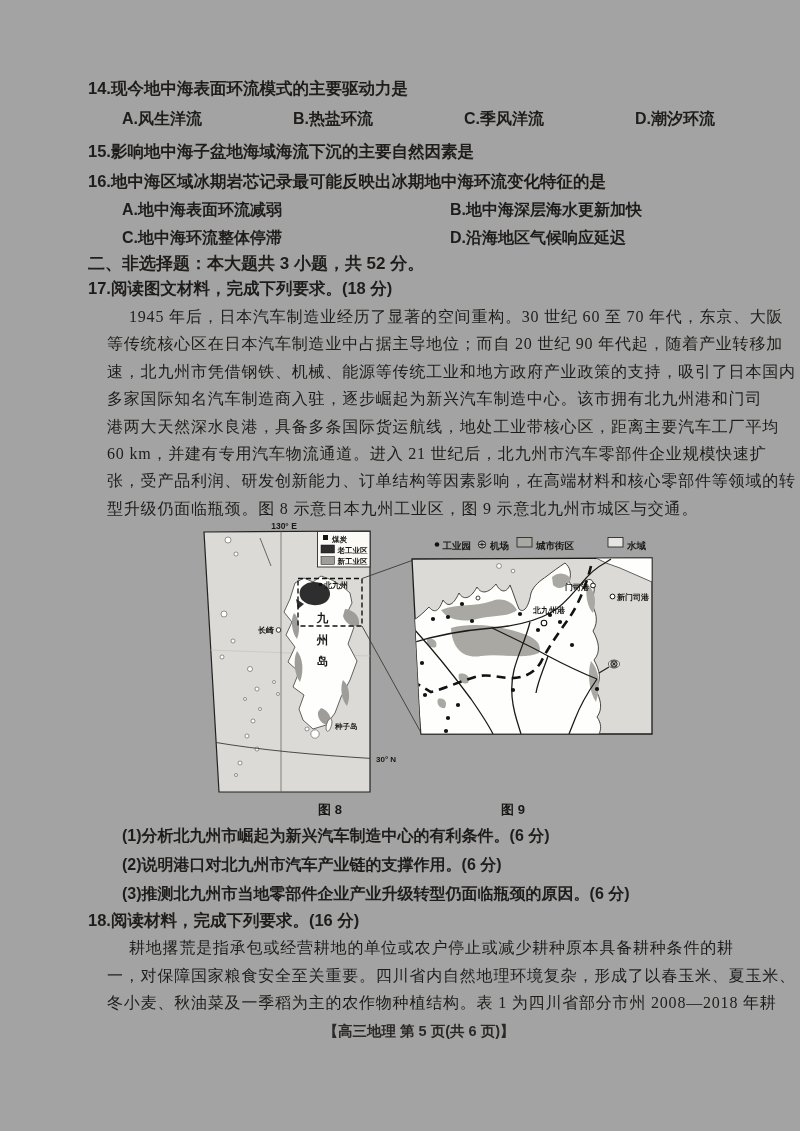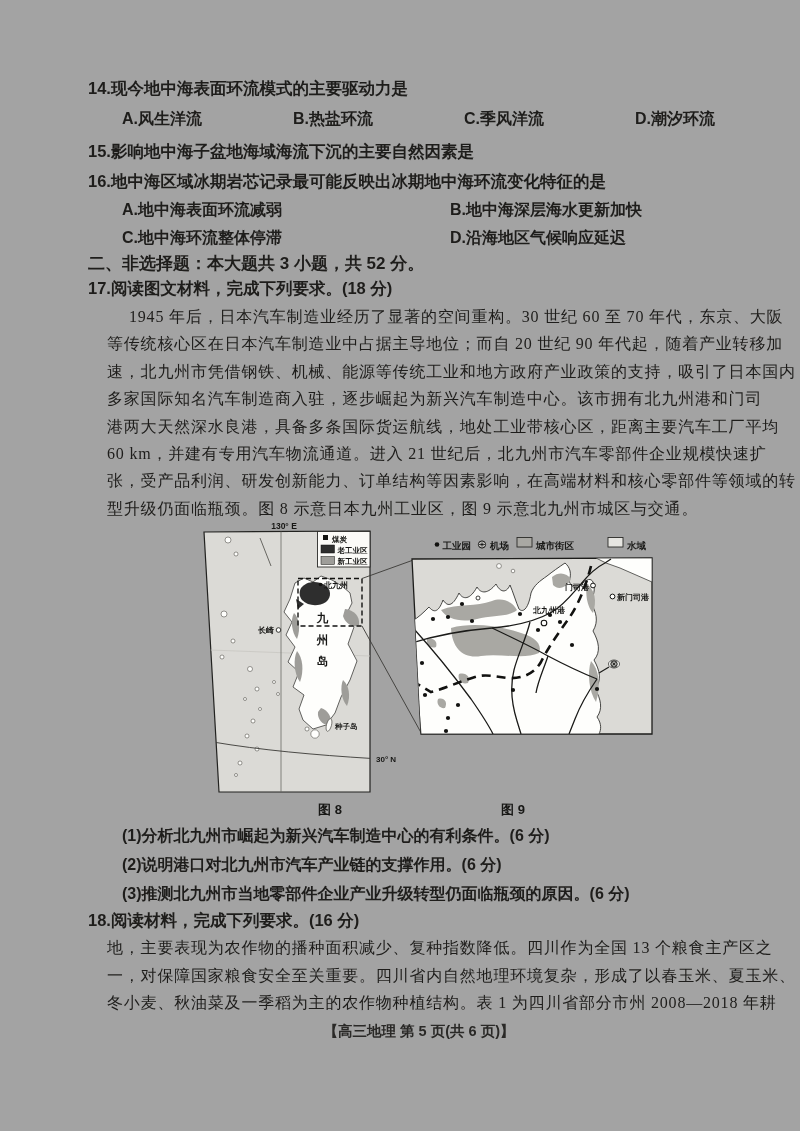--- a/index.html
+++ b/index.html
@@ -236,21 +236,21 @@
         </g>
       </svg>
     </div>
 
     <div class="subq mt3">(1)分析北九州市崛起为新兴汽车制造中心的有利条件。(6 分)</div>
     <div class="subq">(2)说明港口对北九州市汽车产业链的支撑作用。(6 分)</div>
     <div class="subq">(3)推测北九州市当地零部件企业产业升级转型仍面临瓶颈的原因。(6 分)</div>
 
     <div class="stem">18.阅读材料，完成下列要求。(16 分)</div>
     <div class="material mt2">
-      <div class="mline">地，主要表现为农作物的播种面积减少、复种指数降低。四川作为全国 13 个粮食主产区之</div>
+      <div class="mline indent">耕地撂荒是指承包或经营耕地的单位或农户停止或减少耕种原本具备耕种条件的耕</div>
       <div class="mline">一，对保障国家粮食安全至关重要。四川省内自然地理环境复杂，形成了以春玉米、夏玉米、</div>
       <div class="mline">冬小麦、秋油菜及一季稻为主的农作物种植结构。表 1 为四川省部分市州 2008—2018 年耕</div>
     </div>
 
     <div class="footer">【高三地理 第 5 页(共 6 页)】</div>
 
   </div>
 </div>
 
 </body></html>

